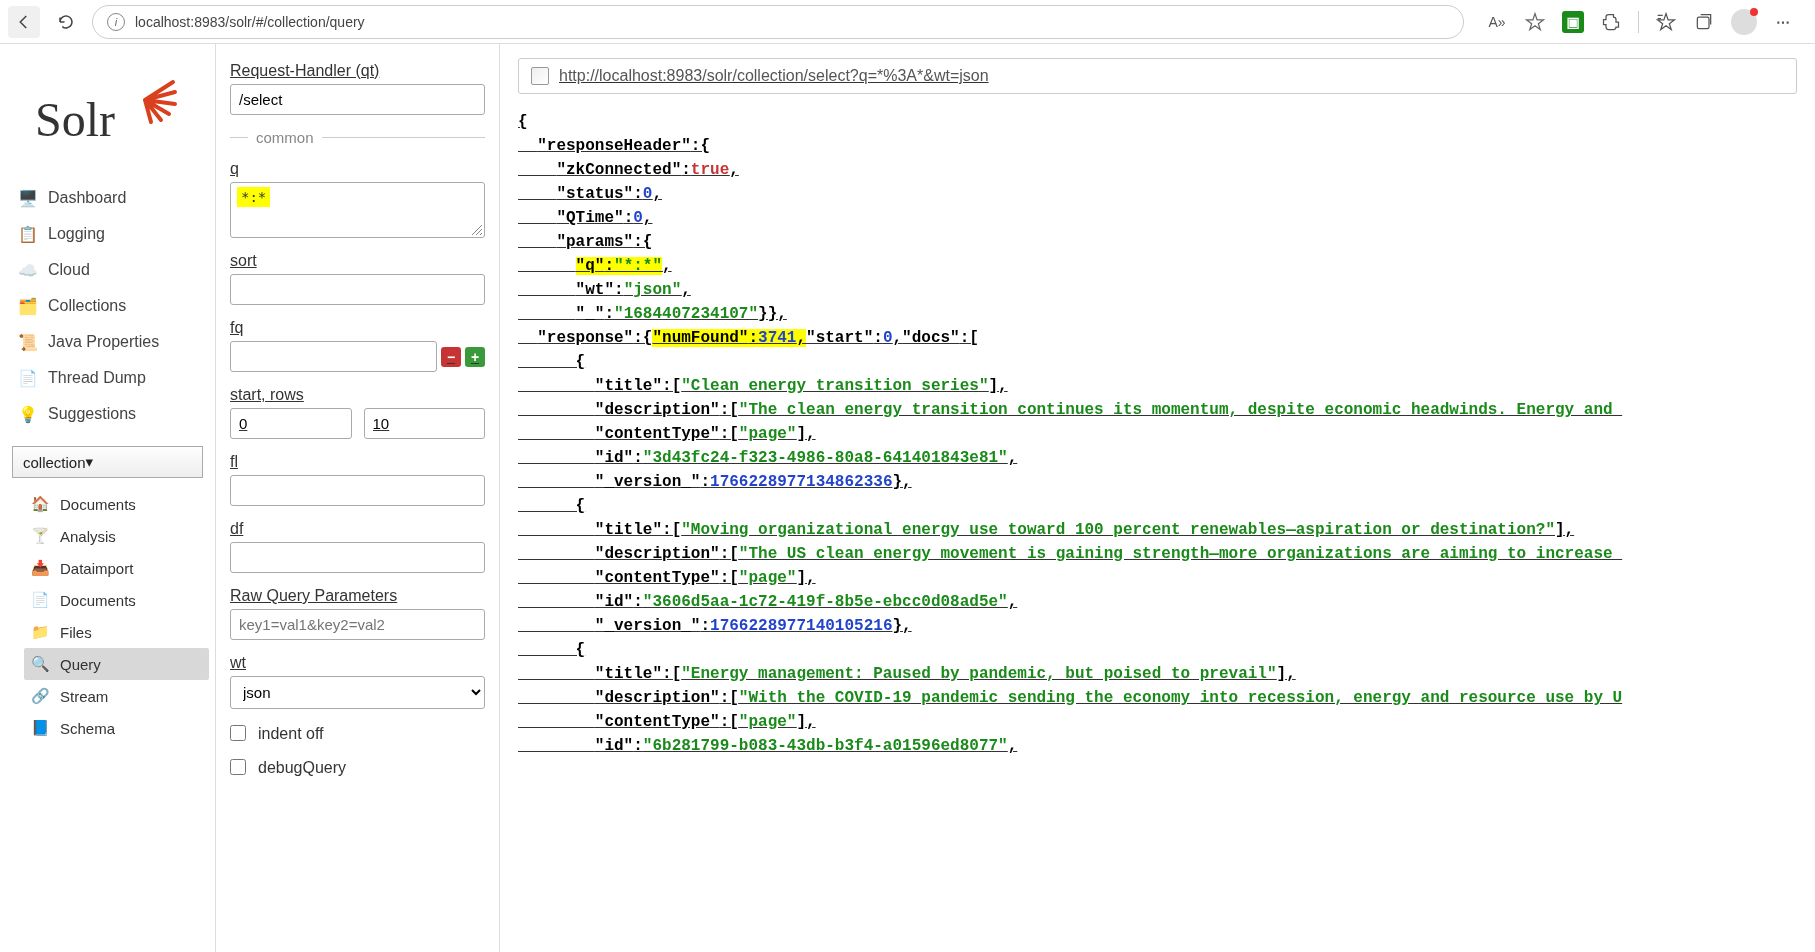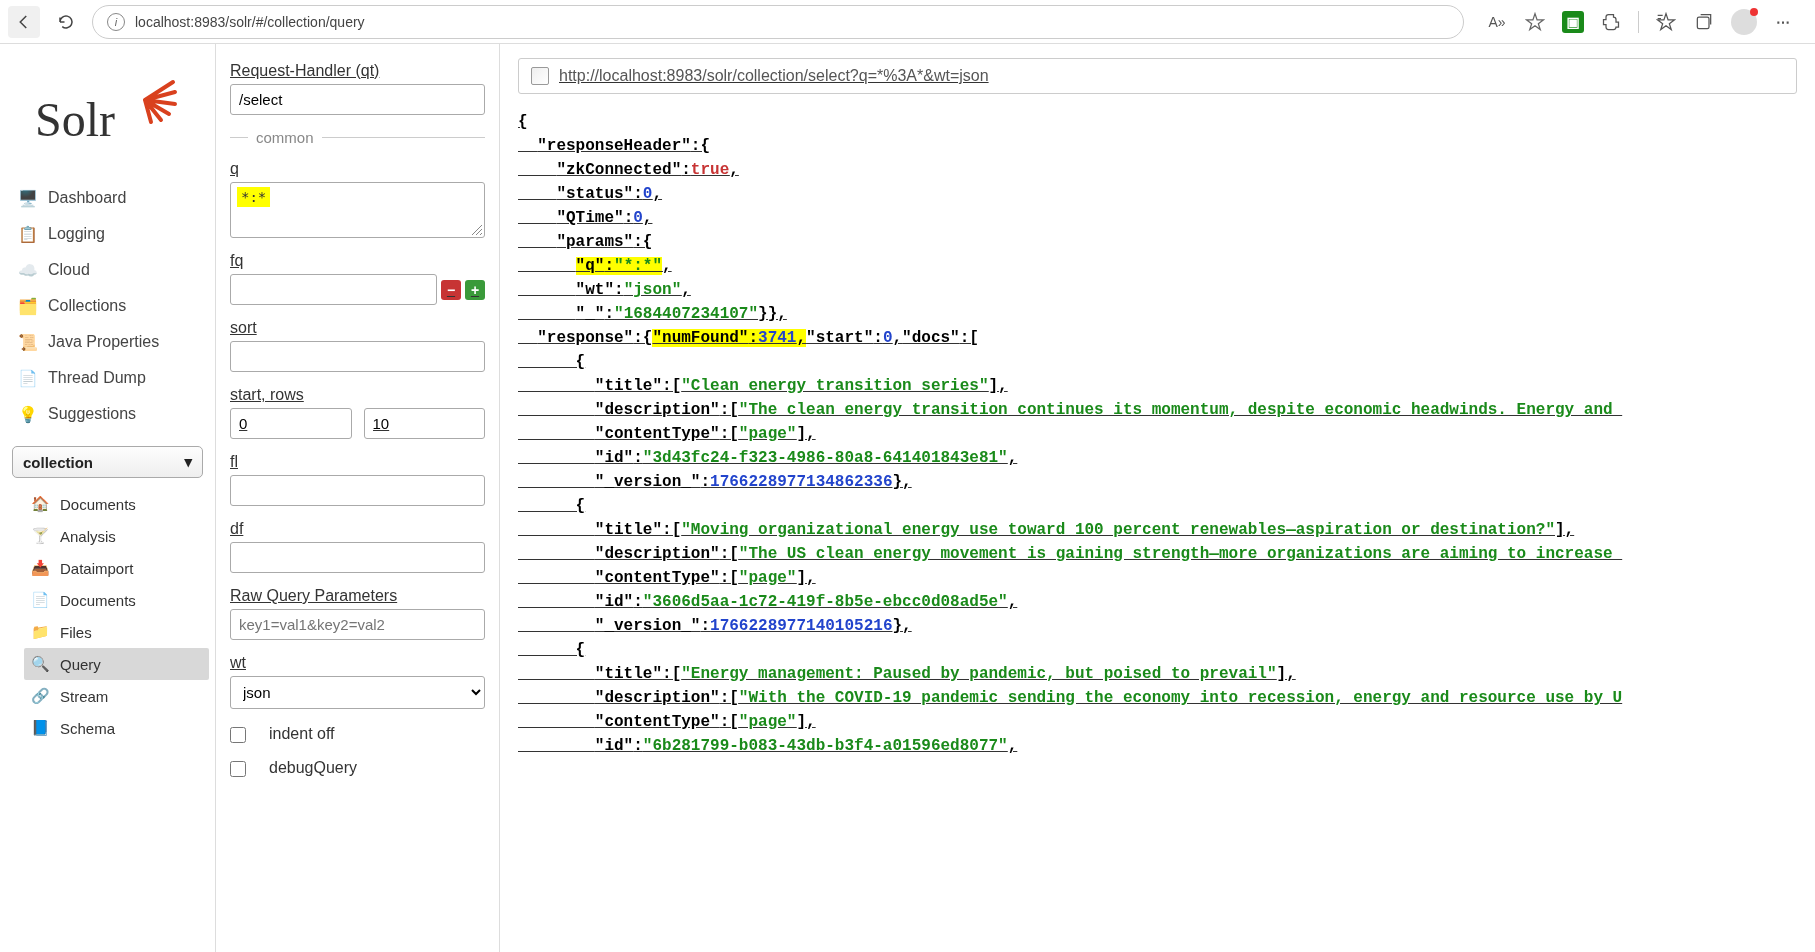--- a/index.html
+++ b/index.html
@@ -16,21 +16,21 @@
 .browser-bar .avatar::after { content: ''; position: absolute; top: -1px; right: -1px; width: 8px; height: 8px; background: #e33; border-radius: 50%; }
 
 .app { display: flex; height: calc(100vh - 44px); }
 .sidebar-left { width: 216px; padding: 20px 0 0 0; border-right: 1px solid #ddd; }
 .logo { display: flex; align-items: center; justify-content: flex-end; padding: 14px 20px 30px 28px; }
 .logo svg { display: block; }
 .nav-list { list-style: none; }
 .nav-list li { display: flex; align-items: center; padding: 8px 12px 8px 18px; color: #444; cursor: pointer; font-size: 16px; gap: 10px; }
 .nav-list li .ico { width: 20px; height: 20px; display:flex; align-items:center; justify-content:center; font-size:16px; }
 .collection-select { margin: 14px 12px 10px 12px; }
-.collection-select .sel { border: 1px solid #aaa; border-radius: 5px; background: linear-gradient(#fdfdfd,#eee); padding: 6px 10px; display:flex; justify-content:space-between; align-items:center; font-size:15px; color:#222;font-weight:bold; }
+.collection-select .sel { border: 1px solid #aaa; border-radius: 0; background: linear-gradient(#fdfdfd,#eee); padding: 6px 10px; display:flex; align-items:center; font-size:15px; color:#222; }
 .subnav { list-style: none; }
 .subnav li { display: flex; align-items: center; padding: 7px 10px 7px 32px; gap: 10px; font-size: 15px; color: #333; cursor: pointer; }
 .subnav li.active { background: #d8d8d8; border-radius: 2px; margin: 0 6px 0 24px; padding-left: 8px; }
 .subnav li .ico { width: 18px; height: 18px; display:flex; align-items:center; justify-content:center; }
 
 .query-panel { width: 284px; border-right: 1px solid #ddd; padding: 18px 14px; overflow-y: auto; }
 .query-panel label { display: block; font-size: 16px; color: #333; margin-bottom: 4px; }
 .query-panel input[type=text], .query-panel textarea, .query-panel select { width: 100%; border: 1px solid #aaa; border-radius: 3px; padding: 6px 8px; font-size: 15px; font-family: inherit; background:#fff; }
 .query-panel .field { margin-bottom: 14px; text-decoration: underline; }
 .fieldset-label { color: #888; font-size: 15px; margin: 10px 0 14px 0; display:flex; align-items:center; gap:8px; }
@@ -38,21 +38,21 @@
 .fieldset-label::before { width: 18px; }
 .fieldset-label::after { flex:1; }
 .q-highlight { background: #ffff00; padding: 2px 4px; font-family: monospace; display: inline-block; }
 .fq-row { display:flex; gap:4px; align-items:center; }
 .fq-row input { flex:1; }
 .btn-sq { width:20px; height:20px; border-radius:3px; display:flex; align-items:center; justify-content:center; color:#fff; font-weight:bold; font-size:14px; }
 .btn-minus { background:#c73434; }
 .btn-plus { background:#3a9a3a; }
 .start-rows { display:flex; gap:12px; }
 .start-rows input { flex:1; }
-.checkbox-row { display:flex; align-items:flex-end; gap:23px; font-size:16px; margin-top:16px; }
+.checkbox-row { display:flex; align-items:flex-start; gap:12px; font-size:16px; margin-top:16px; }
 .checkbox-row input { width:16px; height:16px; }
 
 .results { flex: 1; padding: 14px 18px; overflow: auto; text-decoration: underline; }
 .url-display { border: 1px solid #ccc; border-radius: 3px; padding: 8px 12px; display:flex; align-items:center; gap:10px; margin-bottom: 16px; color: #555; font-size: 16px; }
 .url-display .link-icon { width:18px; height:18px; border:1px solid #999; border-radius:2px; background:linear-gradient(135deg,#eee,#fff); }
 
 .json { font-family: 'Consolas','Courier New',monospace; font-size: 16px; line-height: 1.5; white-space: pre; color:#000; font-weight: 600; }
 .json .key { color: #000; }
 .json .str { color: #1a8a1a; }
 .json .num { color: #2244cc; }
@@ -199,30 +199,30 @@
     <div class="field">
       <label>q</label>
       <div style="border:1px solid #aaa;border-radius:3px;padding:4px 6px 30px 6px;position:relative;">
         <span class="q-highlight">*:*</span>
         <svg style="position:absolute;bottom:2px;right:2px;" width="10" height="10">
             <path d="M0 10L10 0M4 10L10 4M8 10L10 8" stroke="#888" stroke-width="1"></path>
           </svg>
       </div>
     </div>
     <div class="field">
+      <label>sort</label>
+      <input type="text" value="" style="">
+    </div>
+    <div class="field">
       <label>fq</label>
       <div class="fq-row">
         <input type="text" value="" style="">
         <span class="btn-sq btn-minus">−</span>
         <span class="btn-sq btn-plus">+</span>
       </div>
-    </div>
-    <div class="field">
-      <label>sort</label>
-      <input type="text" value="" style="">
     </div>
     <div class="field">
       <label>start, rows</label>
       <div class="start-rows">
         <input type="text" value="0" style="">
         <input type="text" value="10" style="">
       </div>
     </div>
     <div class="field">
       <label>fl</label>

